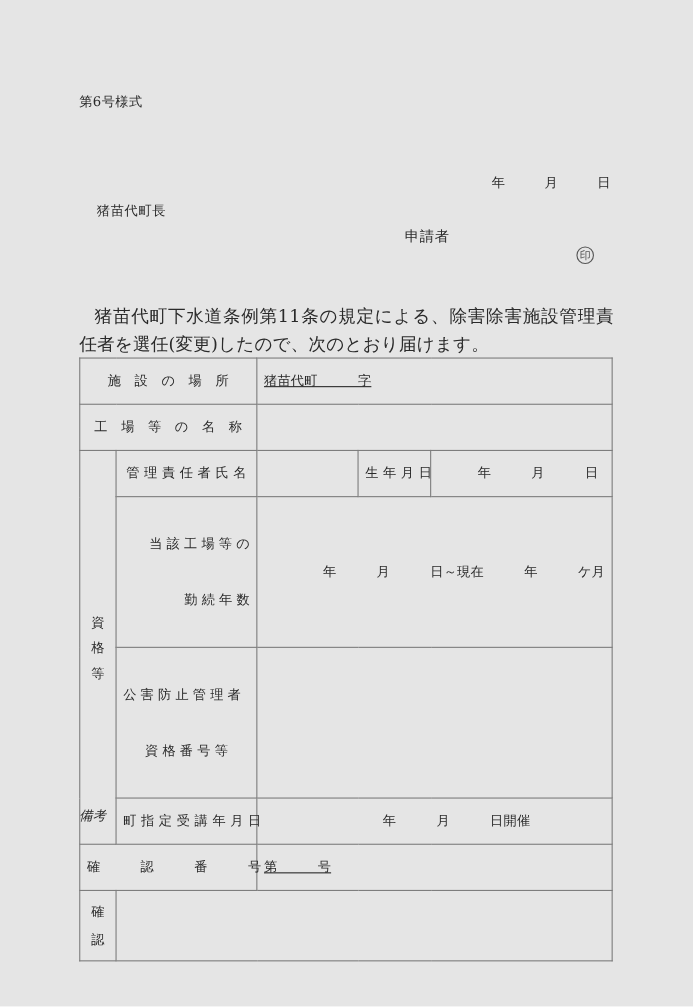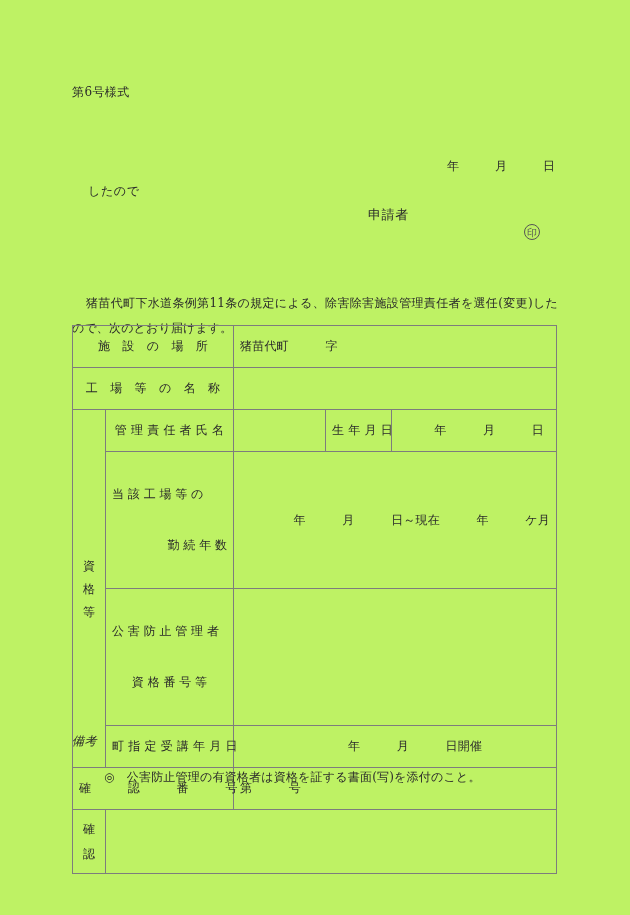--- a/index.html
+++ b/index.html
@@ -9,21 +9,21 @@
     background: #ffffff;
   }
   body {
     font-family: "DejaVu Serif", "Liberation Serif", serif;
     color: #2a2a2a;
   }
   .page {
     position: relative;
     width: 630px;
     height: 915px;
-    background: #bef264;
+    background: #e5e5e5;
     overflow: hidden;
     box-sizing: border-box;
   }
 
   
   .form-no {
     position: absolute;
     left: 72px;
     top: 84px;
     font-size: 12px;
@@ -79,26 +79,25 @@
     color: #555;
     box-sizing: border-box;
   }
 
   
   .intro {
     position: absolute;
     left: 72px;
     top: 275px;
     width: 486px;
-    font-size: 12px;
+    font-size: 16px;
     line-height: 25px;
     text-indent: 14px;
     letter-spacing: 0.15px;
     text-align: justify;
-    margin-top: 16px;
   }
 
   
   .form-table {
     position: absolute;
     left: 72px;
     top: 325px;
     width: 484px;
     border-collapse: collapse;
     table-layout: fixed;
@@ -130,21 +129,21 @@
   .vert span {
     display: block;
     white-space: nowrap;
   }
   .vert-2 span { margin: 13px 0; }
   .vert-4 span { margin: 11px 0; }
   .cell-val {
     white-space: pre;
     letter-spacing: 0.2px;
   }
-  .pad-l { padding-left: 14px; }
+  .pad-l { padding-left: 14px; text-decoration: underline; }
   .tall { height: 93px; }
 
   
   .notes-title {
     position: absolute;
     left: 72px;
     top: 733px;
     font-size: 12px;
     letter-spacing: 0.4px;
     font-style: italic;
@@ -162,21 +161,21 @@
 </head>
 <body>
 
 <div class="page">
 
   <div class="form-no">第6号様式</div>
 
 
   <div class="date-line">年　　　月　　　日</div>
 
-  <div class="addressee">したので</div>
+  <div class="addressee">猪苗代町長</div>
 
   <div class="applicant">申請者</div>
 
   <div class="seal">印</div>
 
   <div class="intro">猪苗代町下水道条例第11条の規定による、除害除害施設管理責任者を選任(変更)したので、次のとおり届けます。</div>
 
   <table class="form-table">
     <colgroup>
       <col style="width:33px">
@@ -203,21 +202,21 @@
           <span>等</span>
         </td>
         <td class="lbl">管 理 責 任 者 氏 名</td>
         <td class="cell-val"></td>
         <td class="lbl">生 年 月 日</td>
         <td class="cell-val" style="text-align:right;padding-right:12px">年　　　月　　　日</td>
       </tr>
 
       <tr>
         <td class="lbl-right">
-          <span style="display:block;text-align:left">当 該 工 場 等 の</span>
+          <span style="display:block;text-align:right">当 該 工 場 等 の</span>
           <span style="display:block;text-align:right">勤 続 年 数</span>
         </td>
         <td class="cell-val" colspan="3" style="text-align:right">年　　　月　　　日～現在　　　年　　　ケ月</td>
       </tr>
 
       <tr>
         <td class="lbl-right">
           <span style="display:block;text-align:left">公 害 防 止 管 理 者</span>
           <span style="display:block;text-align:center">資 格 番 号 等</span>
         </td>
@@ -238,17 +237,14 @@
         <td class="vert vert-2 tall">
           <span>確</span>
           <span>認</span>
         </td>
         <td class="cell-val tall" colspan="4"></td>
       </tr>
     </tbody>
   </table>
 
   <div class="notes-title">備考</div>
-  <div class="notes-item">
-    <span class="mark">◎</span><span>公害防止管理の有資格者は資格を証する書面(写)を添付のこと。</span>
-  </div>
 
 </div>
 
 </body></html>

